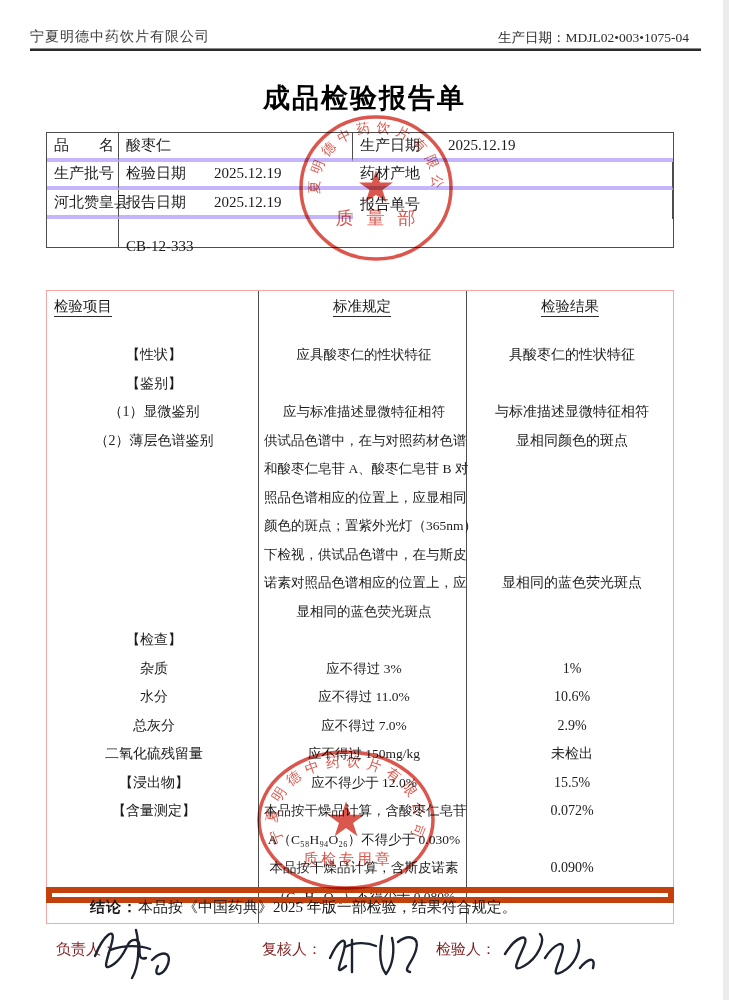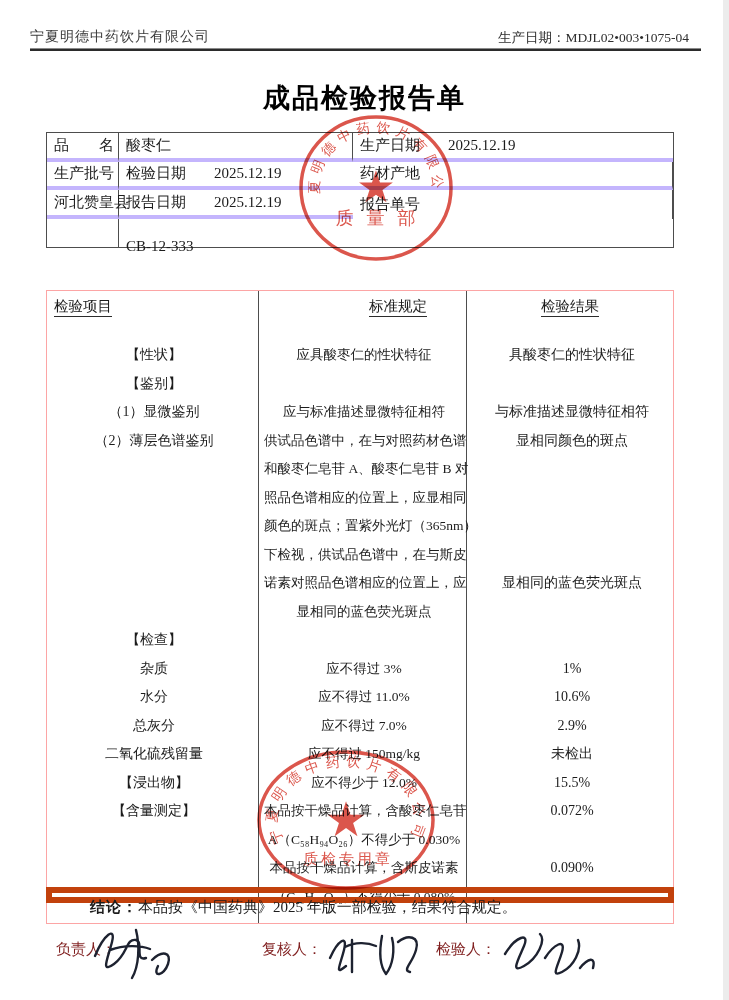--- a/index.html
+++ b/index.html
@@ -25,21 +25,21 @@
   .rl{display:inline-block;width:88px;white-space:pre;}
   .rv{white-space:pre;text-align:right;}
 
   
   .main-table{position:absolute;left:46px;top:254px;width:628px;height:634px;
               border:1px solid #fca5a5;box-sizing:border-box;margin-top:36px;}
   .vline{position:absolute;top:0;bottom:0;width:1px;background:#4d4d4d;}
   .v1{left:211px;} .v2{left:419px;}
   .mt-head{position:absolute;top:6px;font-size:14.5px;}
   .mt-head span{border-bottom:1px solid #2b2b2b;padding-bottom:2px;}
-  .h-item{left:7px;} .h-std{left:211px;width:208px;text-align:center;padding-left:36px;} .h-res{left:419px;width:208px;text-align:center;}
+  .h-item{left:7px;} .h-std{left:211px;width:208px;text-align:center;} .h-res{left:419px;width:208px;text-align:center;}
   .mt-col{position:absolute;top:50px;white-space:pre;line-height:28.5px;font-size:14px;text-align:center;}
   .c-item{left:7px;width:200px;}
   .c-std{left:217px;width:200px;font-size:13.5px;}
   .c-res{left:426px;width:198px;}
 
   
   .conclusion{position:absolute;left:46px;top:887px;width:628px;height:16px;
               border:6px solid #c2410c;box-sizing:border-box;line-height:28px;
               font-size:15px;padding-left:38px;white-space:pre;}
   .conclusion b{letter-spacing:1px;}

